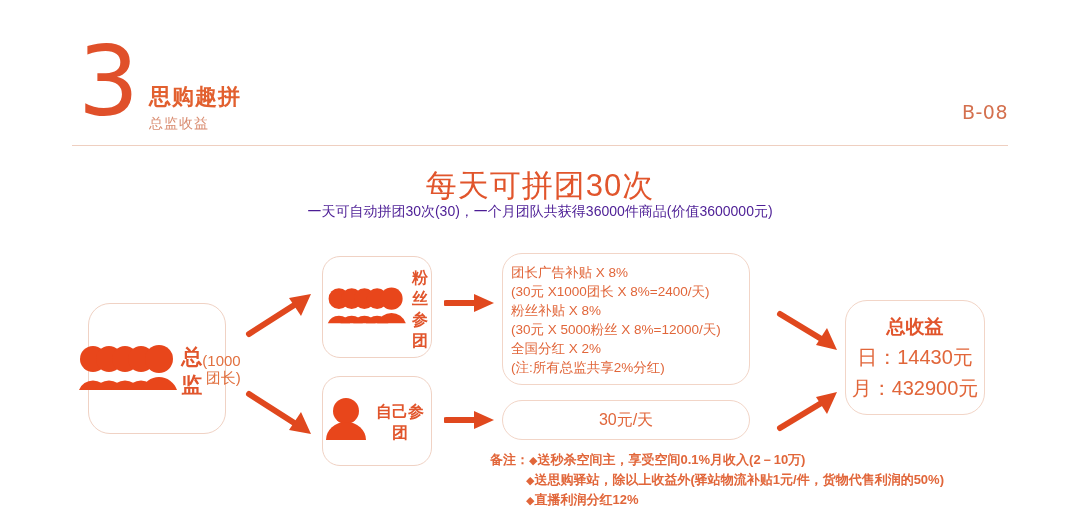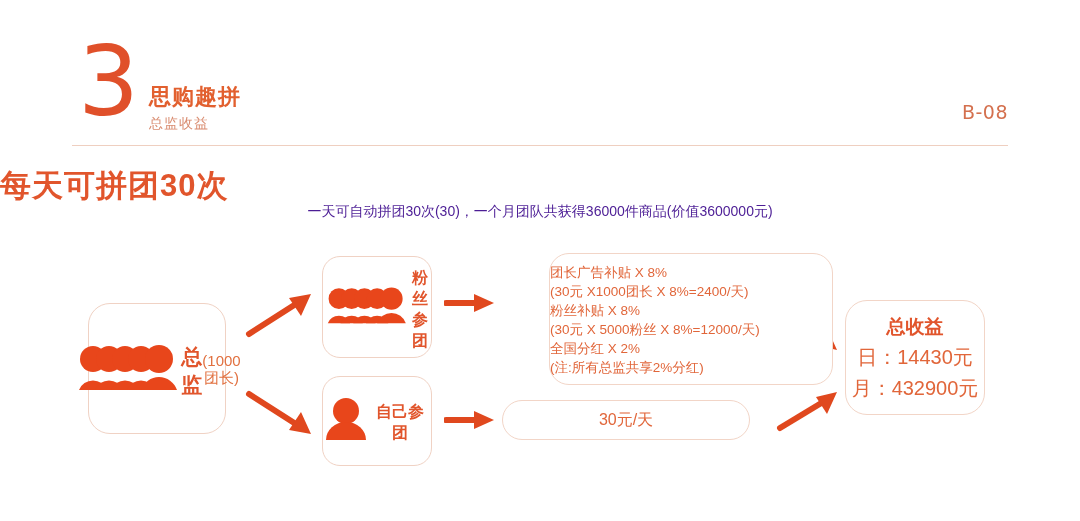--- a/index.html
+++ b/index.html
@@ -34,22 +34,22 @@
     font-size:19px;color:#D4704E;letter-spacing:0.5px;
     font-family:"DejaVu Sans",sans-serif;
   }
   .rule{
     position:absolute;left:72px;top:145px;width:936px;height:1px;
     background:#EFCFC0;
   }
 
   
   .main-title{
-    position:absolute;left:0;top:165px;width:1080px;text-align:left;
-    font-size:31px;font-weight:bold;color:#E1552C;letter-spacing:1px;
+    position:absolute;left:0;top:165px;width:1080px;text-align:center;
+    font-size:31px;font-weight:normal;color:#E1552C;letter-spacing:1px;
   }
   .main-sub{
     position:absolute;left:0;top:203px;width:1080px;text-align:center;
     font-size:14px;color:#4c1d95;letter-spacing:0px;
   }
 
   
   .card{
     position:absolute;
     border:1.5px solid #F0D2C4;
@@ -60,41 +60,41 @@
   }
   .card-label{
     font-weight:bold;color:#E1552C;text-align:center;
   }
   .card-sublabel{
     color:#E1703F;text-align:center;
   }
 
   #node-director{left:88px;top:303px;width:138px;height:131px;border-radius:22px;}
   #node-director .card-label{font-size:21px;margin-top:4px;}
-  #node-director .card-sublabel{font-size:15px;margin-top:2px;}
+  #node-director .card-sublabel{font-size:15px;margin-top:2px;text-align:right;}
 
   #node-fans{left:322px;top:256px;width:110px;height:102px;border-radius:18px;}
   #node-fans .card-label{font-size:16px;margin-top:5px;}
 
   #node-self{left:322px;top:376px;width:110px;height:90px;border-radius:18px;}
   #node-self .card-label{font-size:16px;margin-top:4px;}
 
   
   .icon-crowd{display:block;}
   .icon-person{display:block;}
 
   
   .detail-box{
     position:absolute;
     border:1.5px solid #F2D5C7;
     border-radius:20px;
     background:#fff;
     box-sizing:border-box;
   }
-  #box-benefits{left:502px;top:253px;width:284px;height:132px;padding:9px 0 0 0;margin-left:47px;}
+  #box-benefits{left:502px;top:253px;width:248px;height:132px;padding:9px 0 0 8px;}
   #box-benefits .line{
     font-size:13.5px;line-height:19px;color:#E1663A;white-space:nowrap;
     letter-spacing:0px;
   }
   #box-daily{left:502px;top:400px;width:248px;height:40px;display:flex;align-items:center;justify-content:center;}
   #box-daily .line{font-size:16px;color:#E1663A;}
 
   #box-total{left:845px;top:300px;width:140px;height:115px;border-radius:22px;
              display:flex;flex-direction:column;align-items:center;justify-content:center;}
   #box-total .t-title{font-size:19px;font-weight:bold;color:#E1552C;}
@@ -235,14 +235,25 @@
   <div class="detail-box" id="box-daily">
     <div class="line">30元/天</div>
   </div>
 
   <div class="detail-box" id="box-total">
     <div class="t-title">总收益</div>
     <div class="t-line">日：14430元</div>
     <div class="t-line">月：432900元</div>
   </div>
 
+  <div class="notes">
+    <div class="note-row">
+      <span>备注：</span><span class="bullet">◆</span><span>送秒杀空间主，享受空间0.1%月收入(2－10万)</span>
+    </div>
+    <div class="note-row indent">
+      <span class="bullet">◆</span><span>送思购驿站，除以上收益外(驿站物流补贴1元/件，货物代售利润的50%)</span>
+    </div>
+    <div class="note-row indent">
+      <span class="bullet">◆</span><span>直播利润分红12%</span>
+    </div>
+  </div>
 
 </div>
 
 </body></html>

